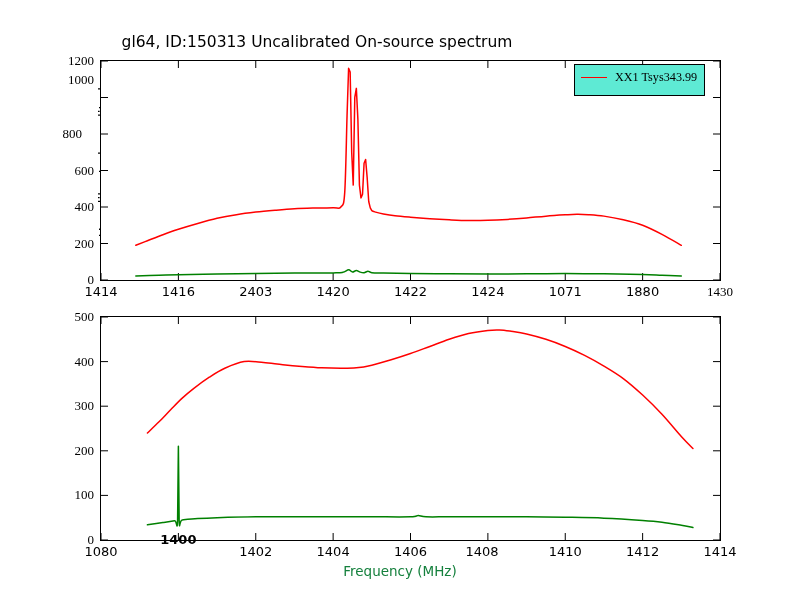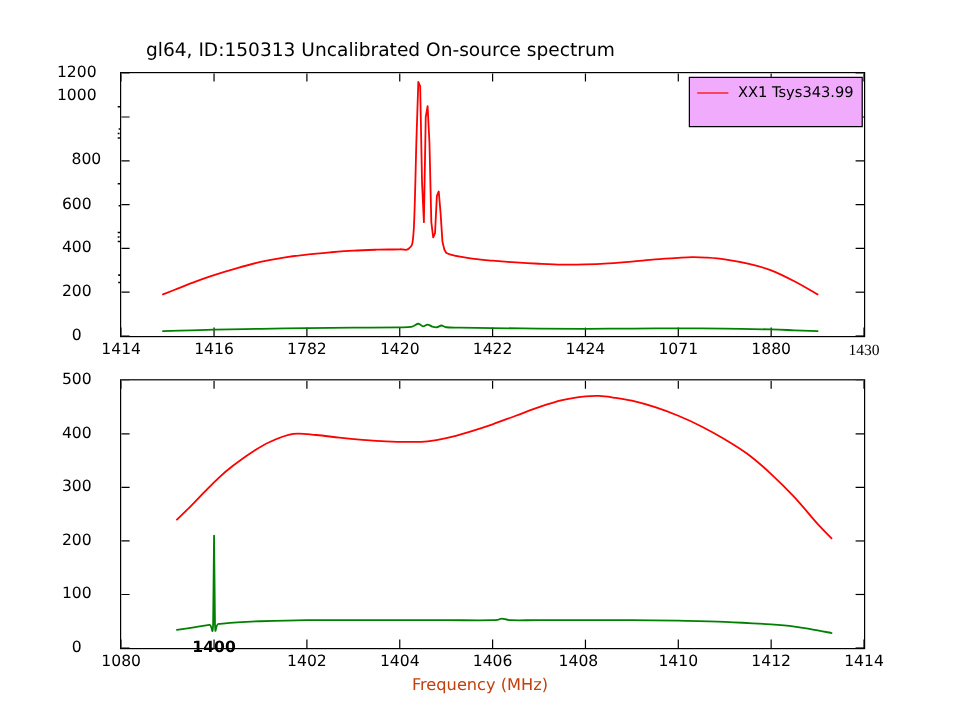--- a/index.html
+++ b/index.html
@@ -4,24 +4,24 @@
 <style>
   html,body{margin:0;padding:0;background:#ffffff;}
   body{width:800px;height:600px;font-family:"DejaVu Sans","Liberation Sans",sans-serif;overflow:hidden;}
   #root{position:relative;width:800px;height:600px;}
   .title{position:absolute;left:0;top:33px;width:634px;text-align:center;font-size:15.5px;color:#000;}
   .panel{position:absolute;box-sizing:border-box;border:1.2px solid #000;background:#fff;overflow:hidden;}
   #panel-top{left:100px;top:60px;width:621px;height:221px;}
   #panel-bottom{left:100px;top:316px;width:621px;height:225px;}
   .ylabel{position:absolute;left:-16px;top:150px;width:240px;text-align:center;
           transform:rotate(-90deg);transform-origin:center center;font-size:13.5px;color:#000;}
-  .xlabel{position:absolute;left:0;top:563px;width:800px;text-align:center;font-size:13.5px;color:#c2410c;}
-  .ytick{position:absolute;text-align:center;font-size:13px;color:#000;width:60px;}
+  .xlabel{position:absolute;left:0;top:563px;width:800px;text-align:center;font-size:13.5px;color:#15803d;}
+  .ytick{position:absolute;text-align:right;font-size:13px;color:#000;width:60px;font-family:Liberation Serif, serif;}
   .xtick{position:absolute;text-align:center;font-size:13px;color:#000;width:60px;}
-  .legend{position:absolute;background:#f0abfc;border:1.1px solid #000;padding:4px 7px 20px 6px;}
+  .legend{position:absolute;background:#5eead4;border:1.1px solid #000;padding:4px 7px 10px 6px;font-family:Liberation Serif, serif;}
   .legend-row{display:flex;align-items:center;height:16px;white-space:nowrap;}
   .legend-swatch{width:26px;height:0;border-top:1.6px solid #000;margin-right:8px;display:inline-block;}
   .legend-text{font-size:12.2px;color:#000;}
   svg{display:block;}
 </style>
 </head>
 <body>
 
 <div id="root">
 
@@ -109,32 +109,32 @@
   <div class="legend" id="legend-top" style="left: 574px; top: 64px;">
       <div class="legend-row">
         <span class="legend-swatch" style="border-top-color: rgb(255, 0, 0);"></span>
         <span class="legend-text">XX1 Tsys343.99</span>
       </div>
     </div>
 
   <div id="ticks-layer">
       <div class="xtick" style="left: 71px; top: 284px;">1414</div>
       <div class="xtick" style="left: 148.375px; top: 284px;">1416</div>
-      <div class="xtick" style="left: 225.75px; top: 284px;">1782</div>
+      <div class="xtick" style="left: 225.75px; top: 284px;">2403</div>
       <div class="xtick" style="left: 303.125px; top: 284px;">1420</div>
       <div class="xtick" style="left: 380.5px; top: 284px;">1422</div>
       <div class="xtick" style="left: 457.875px; top: 284px;">1424</div>
       <div class="xtick" style="left: 535.25px; top: 284px;">1071</div>
       <div class="xtick" style="left: 612.625px; top: 284px;">1880</div>
       <div class="xtick" style="left: 690px; top: 284px; font-family: Liberation Serif, serif;">1430</div>
       <div class="ytick" style="left: 34px; top: 272px;">0</div>
       <div class="ytick" style="left: 34px; top: 235.5px;">200</div>
       <div class="ytick" style="left: 34px; top: 199px;">400</div>
       <div class="ytick" style="left: 34px; top: 162.5px;">600</div>
-      <div class="ytick" style="left: 42px; top: 126px;">800</div>
+      <div class="ytick" style="left: 22px; top: 126px;">800</div>
       <div class="ytick" style="left: 34px; top: 72px;">1000</div>
       <div class="ytick" style="left: 34px; top: 53px;">1200</div>
       <div class="xtick" style="left: 71px; top: 544px;">1080</div>
       <div class="xtick" style="left: 148.375px; top: 532px; font-weight: bold;">1400</div>
       <div class="xtick" style="left: 225.75px; top: 544px;">1402</div>
       <div class="xtick" style="left: 303.125px; top: 544px;">1404</div>
       <div class="xtick" style="left: 380.5px; top: 544px;">1406</div>
       <div class="xtick" style="left: 452px; top: 544px;">1408</div>
       <div class="xtick" style="left: 535.25px; top: 544px;">1410</div>
       <div class="xtick" style="left: 612.625px; top: 544px;">1412</div>

